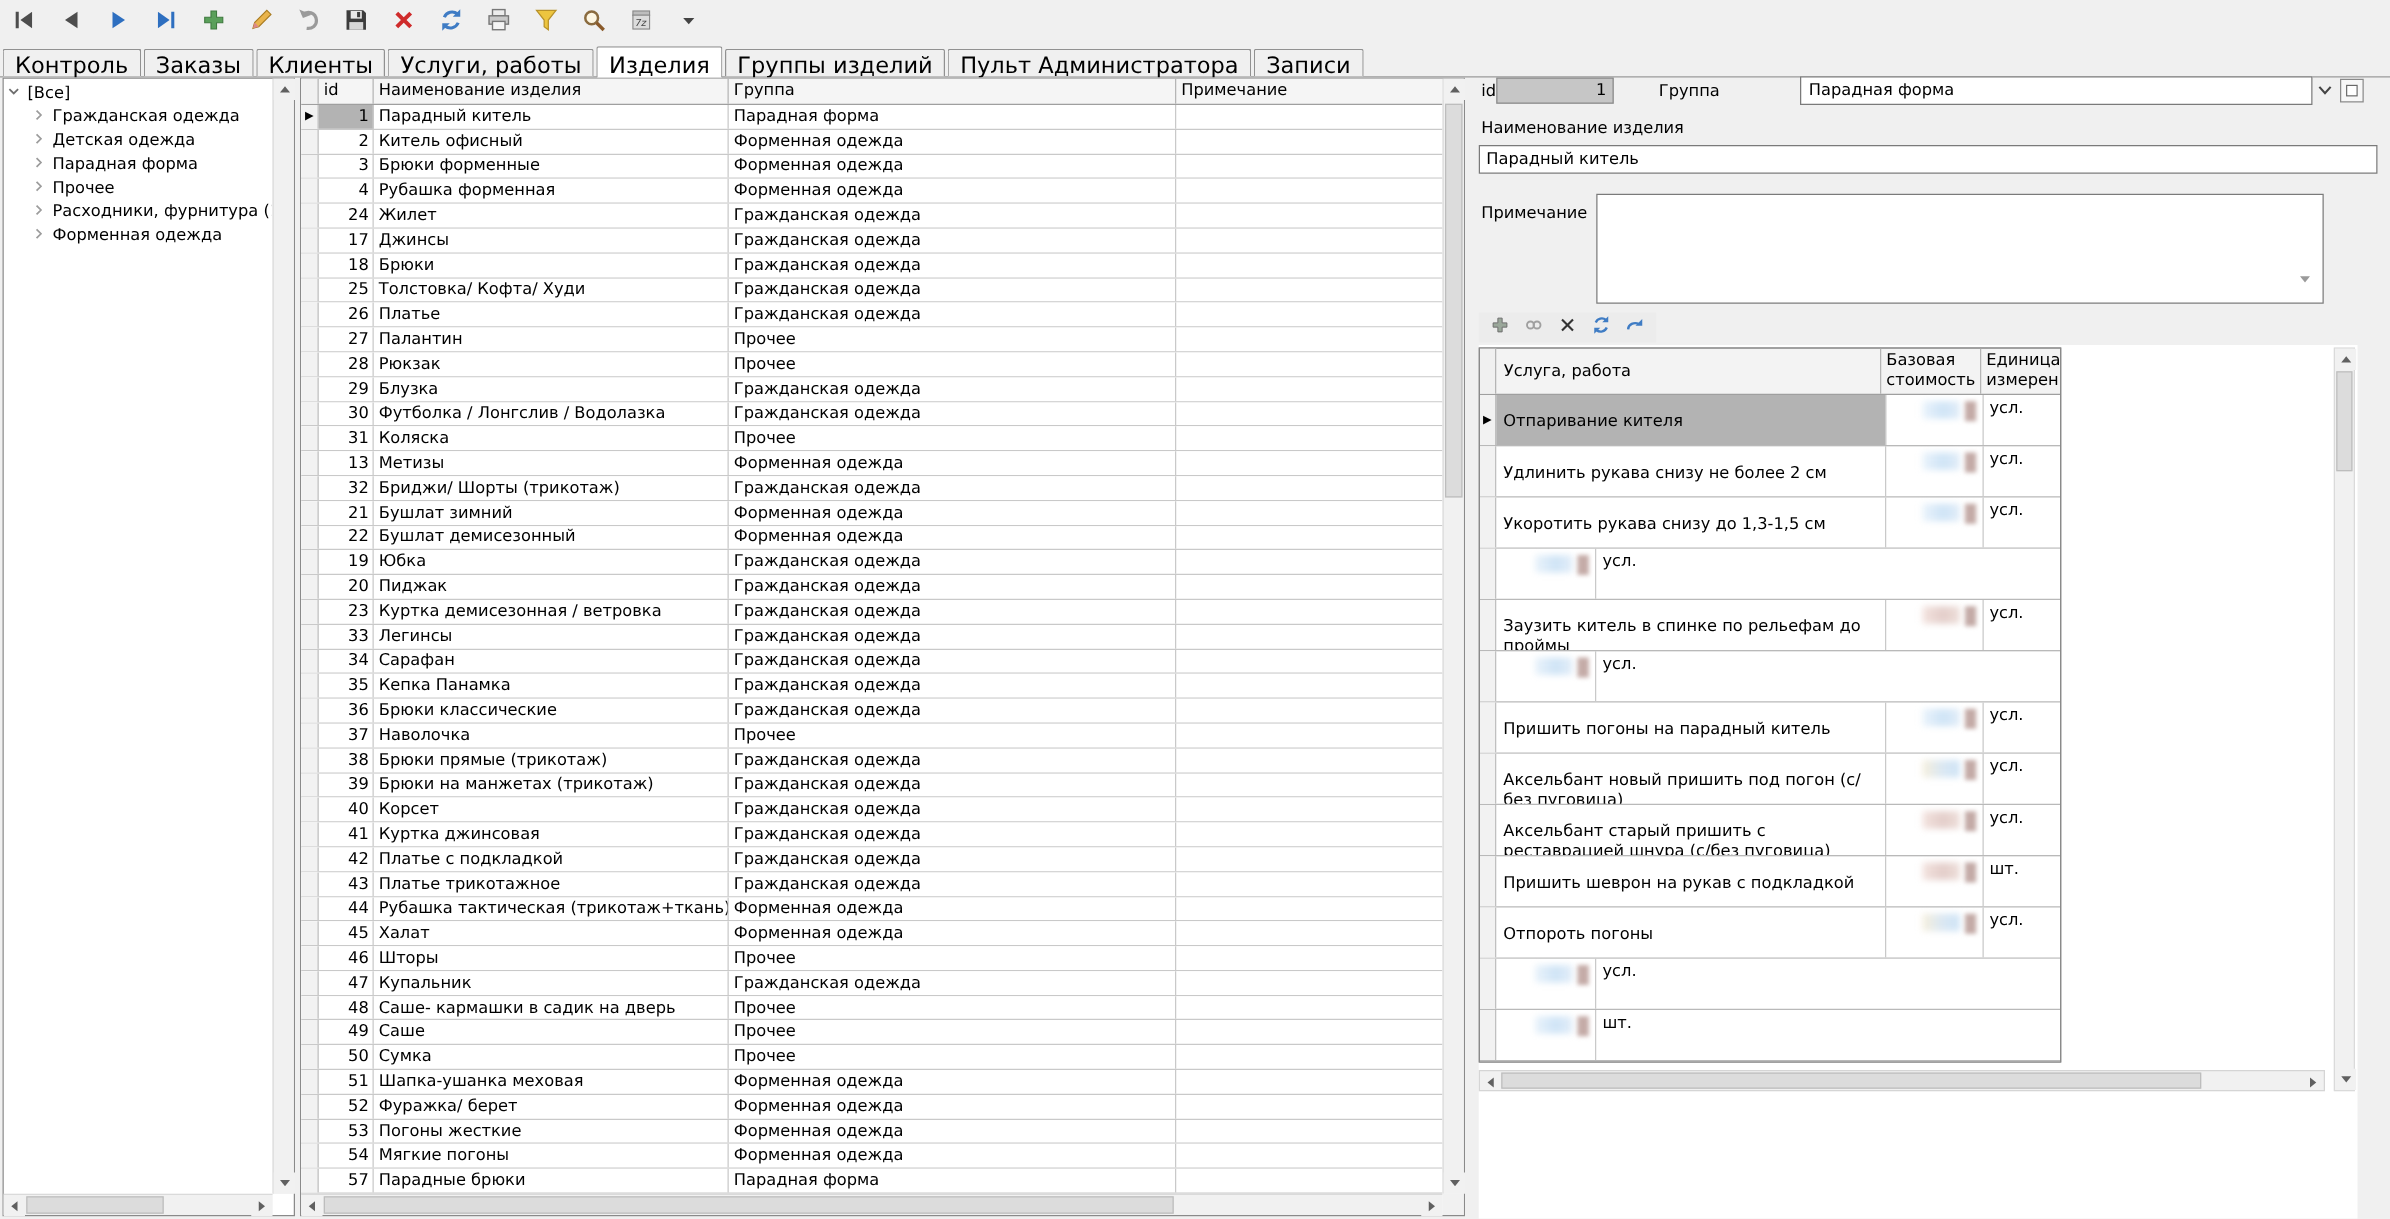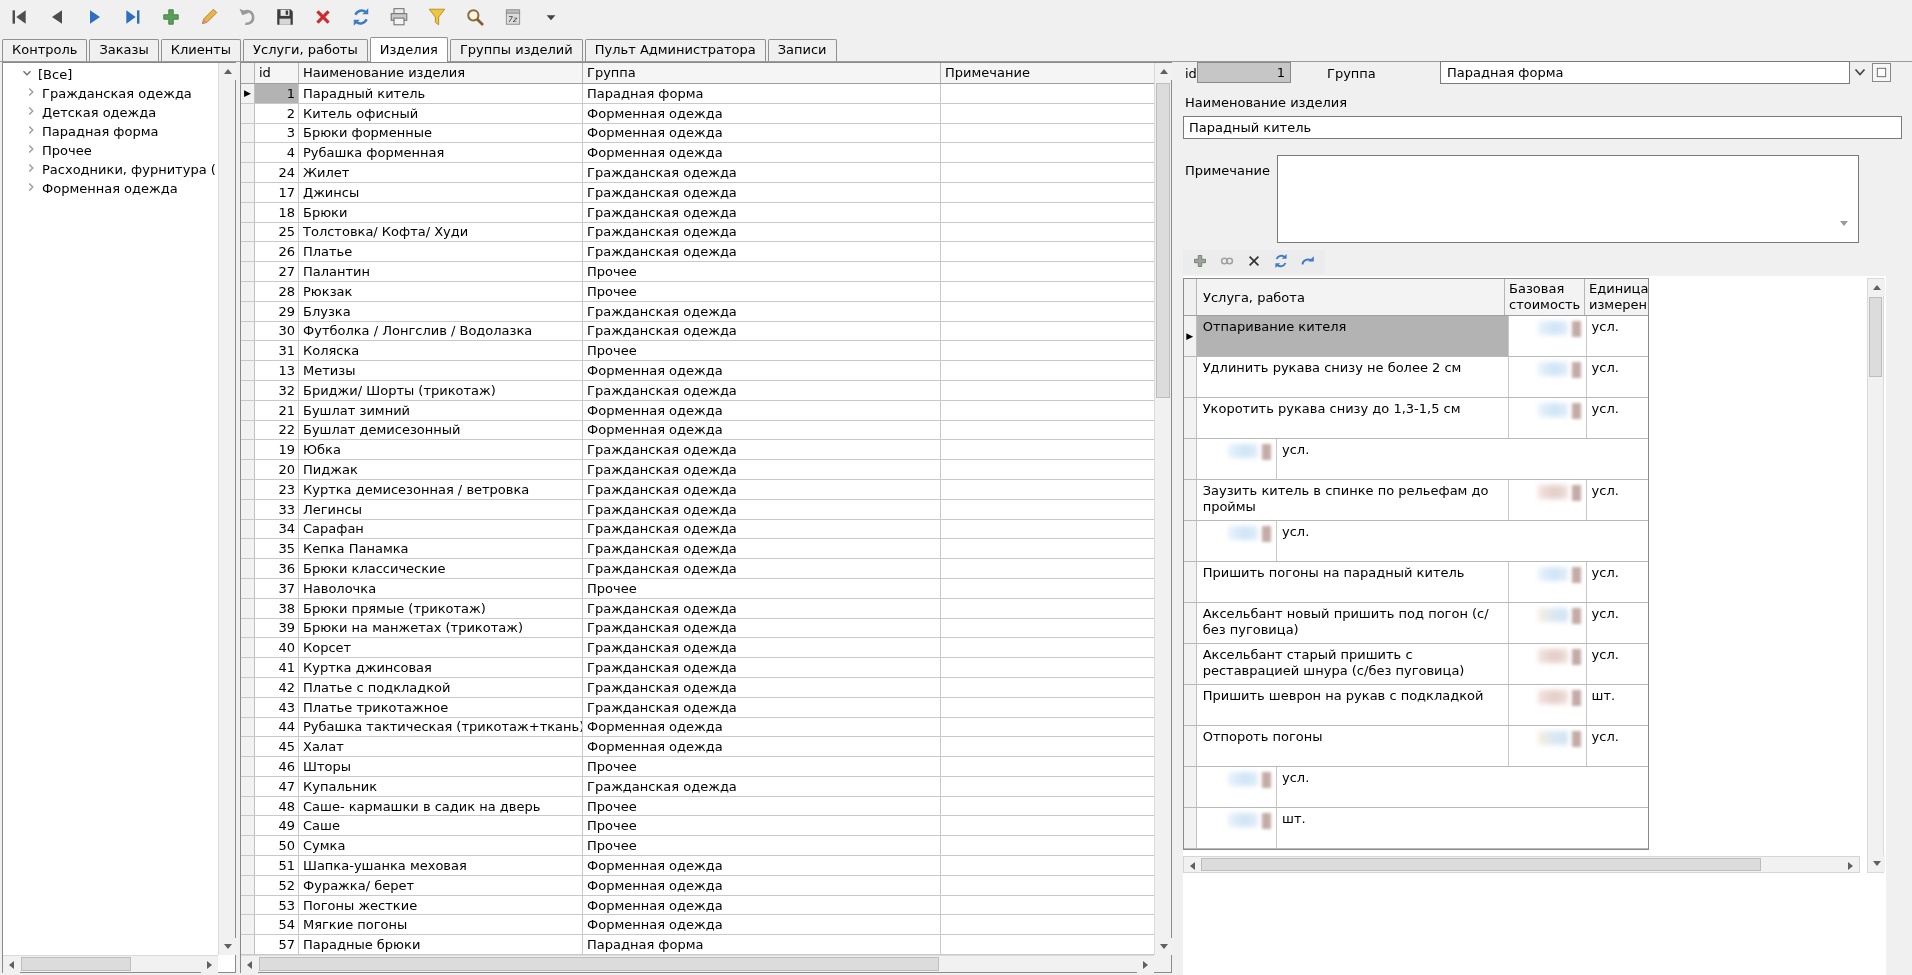--- a/index.html
+++ b/index.html
@@ -13,36 +13,36 @@
   
   .toolbar { position:absolute; left:0; top:0; width:1912px; height:36px;
     background:#f0f0f0; display:flex; align-items:center; padding-left:6px; gap:12px;font-style:italic; }
   .tb-btn { width:26px; height:26px; display:flex; align-items:center; justify-content:center;
     background:transparent; border:1px solid transparent; cursor:default; }
   .tb-btn svg { width:20px; height:20px; }
   
   .tabbar { position:absolute; left:0; top:36px; width:1912px; height:26px;
     display:flex; align-items:flex-end; padding-left:2px; border-bottom:1px solid #9a9a9a; background:#f0f0f0;}
   .tab { height:22px; padding:2px 9px 2px 9px; background:#f0f0f0; border:1px solid #919191;
-    border-bottom:none; border-radius:2px 2px 0 0; margin-right:2px; white-space:nowrap; font-size:13px; }
+    border-bottom:none; border-radius:2px 2px 0 0; margin-right:2px; white-space:nowrap; font-size:18px; }
   .tab.active { background:#ffffff; height:25px; margin-bottom:-1px; padding-top:4px; z-index:3; }
   
   .sb { background:#f1f1f1; position:absolute; }
   .sb-btn { position:absolute; width:17px; height:17px; background:#f1f1f1; display:flex; align-items:center; justify-content:center; }
   .tri { width:0; height:0; }
   .tri.up    { border-left:4px solid transparent; border-right:4px solid transparent; border-bottom:5px solid #606060; }
   .tri.down  { border-left:4px solid transparent; border-right:4px solid transparent; border-top:5px solid #606060; }
   .tri.left  { border-top:4px solid transparent; border-bottom:4px solid transparent; border-right:5px solid #606060; }
   .tri.right { border-top:4px solid transparent; border-bottom:4px solid transparent; border-left:5px solid #606060; }
   .thumb { position:absolute; background:#dcdcdc; border:1px solid #bdbdbd; }
   
   .tree-panel { position:absolute; left:2px; top:62px; width:234px; height:911px;
     background:#fff; border:1px solid #8a8a8a; }
   .tree-content { position:absolute; left:1px; top:2px; right:18px; bottom:18px; overflow:hidden; }
-  .tree-item { height:19px; display:flex; align-items:center; white-space:nowrap; padding-left:16px; }
+  .tree-item { height:19px; display:flex; align-items:center; white-space:nowrap; padding-left:0; }
   .tree-item.child { padding-left:20px; }
   .tree-item svg { width:14px; height:14px; margin-right:4px; flex:none; }
   .tree-vscroll { top:0; right:0; bottom:17px; width:17px; border-left:1px solid #dadada; }
   .tree-hscroll { left:0; right:17px; bottom:0; height:17px; border-top:1px solid #dadada; }
   
   .grid-panel { position:absolute; left:240px; top:62px; width:932px; height:911px;
     background:#fff; border:1px solid #8a8a8a; }
   .grid-header { position:absolute; left:0; top:0; right:17px; height:21px; display:flex;
     background:#f5f5f5; border-bottom:1px solid #9f9f9f; }
   .gh-cell { border-right:1px solid #b5b5b5; padding:2px 4px; overflow:hidden; white-space:nowrap; }
@@ -89,21 +89,21 @@
   
   .svc-grid { position:absolute; left:1183px; top:278px; width:466px; background:#737373; border:1px solid #8a8a8a; }
   .svc-header { display:flex; height:37px; background:#f3f3f3; border-bottom:1px solid #9f9f9f; }
   .svc-header > div { border-right:1px solid #b5b5b5; overflow:hidden; }
   .sh-corner { width:13px; background:#f0f0f0; }
   .sh-service { width:308px; display:flex; align-items:center; padding:0 6px; }
   .sh-cost { width:80px; padding:2px 4px; line-height:1.25; }
   .sh-unit { width:63px; padding:2px 4px; line-height:1.25; border-right:none !important; }
   .svc-row { display:flex; height:41px; border-bottom:1px solid #b9b9b9; background:#fff; }
   .sc-ind { width:13px; background:#f2f2f2; border-right:1px solid #c0c0c0; display:flex; align-items:center; justify-content:center; }
-  .sc-service { width:321px; padding:3px 6px; border-right:1px solid #c9c9c9; line-height:1.2; overflow:hidden; }
+  .sc-service { width:321px; padding:14px 6px; border-right:1px solid #c9c9c9; line-height:1.2; overflow:hidden; }
   .sc-cost { width:80px; border-right:1px solid #c9c9c9; display:flex; justify-content:flex-end; align-items:flex-start; padding:5px 2px 0 0; gap:4px; }
   .sc-unit { width:63px; padding:3px 5px; }
   .svc-row.sel .sc-service { background:#b3b3b3; }
   .blurA { width:30px; height:14px; filter:blur(2.5px); border-radius:1px; }
   .blurB { width:9px; height:16px; filter:blur(1.5px); background:#c4aba7; margin-right:3px; }
   .pal0 { background:linear-gradient(90deg,#eaf3fb,#cfe4f6 55%,#e2edf8); }
   .pal1 { background:linear-gradient(90deg,#f3e3df,#e3cdc9 55%,#eedfda); }
   .pal2 { background:linear-gradient(90deg,#f6efdd,#d9e7f3 55%,#cfe4f6); }
   
   .svc-hscroll { left:1183px; top:856px; width:677px; height:17px; border:1px solid #d5d5d5; }

